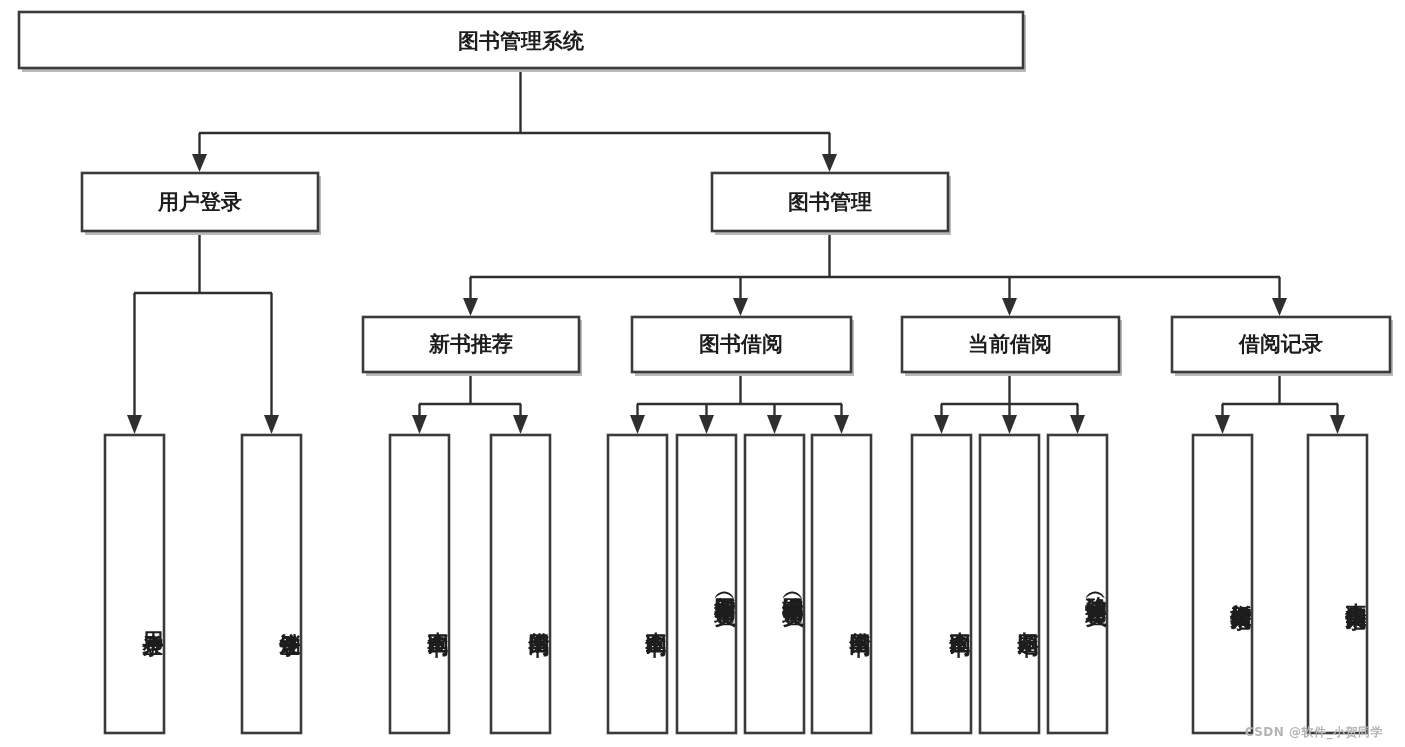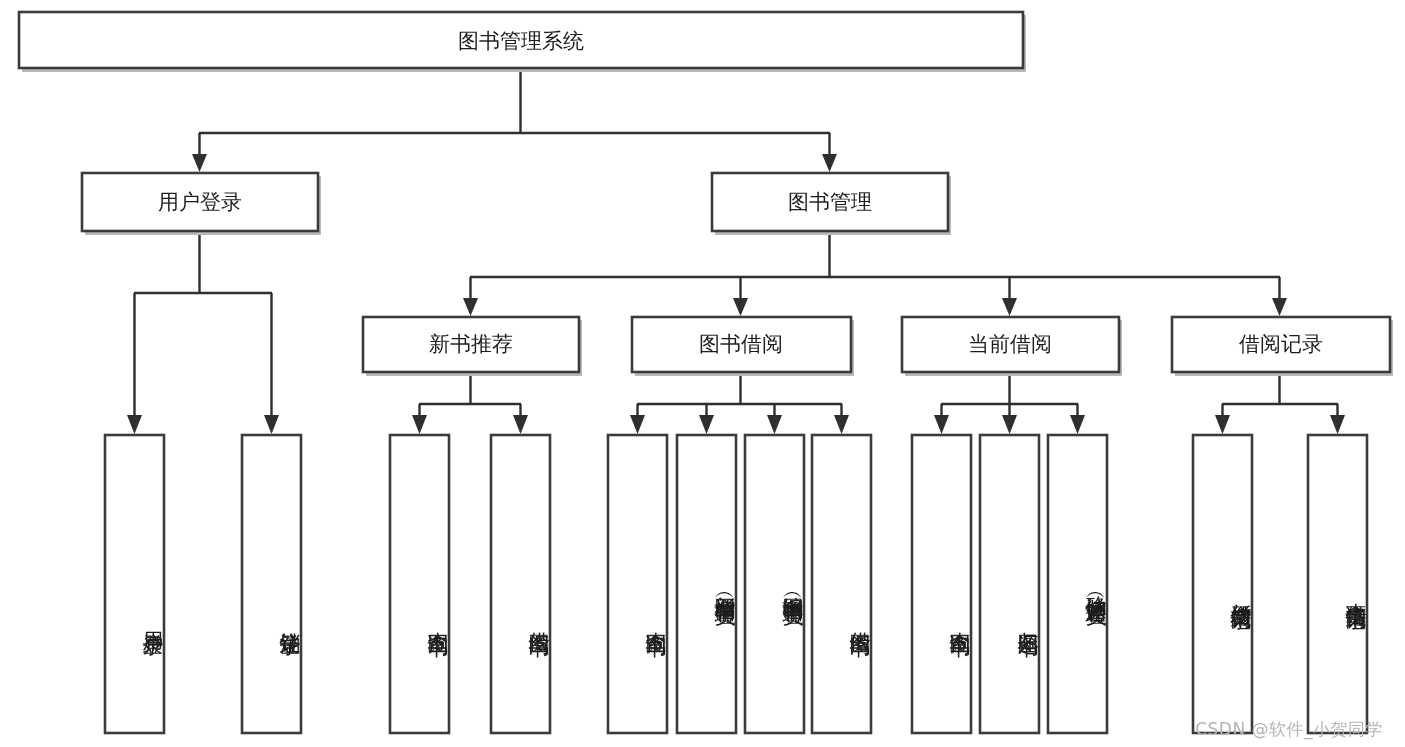--- a/index.html
+++ b/index.html
@@ -14,20 +14,21 @@
     position: relative;
     overflow: hidden;
     font-family: "DejaVu Sans", "Liberation Sans", sans-serif;
   }
   #diagram-root {
     position: absolute;
     left: 0;
     top: 0;
     width: 1395px;
     height: 747px;
+    font-weight: bold;
   }
   svg.diagram-canvas {
     display: block;
     width: 1405px;
     height: 747px;
   }
   .node-box {
     fill: #ffffff;
     stroke: #3b3b3b;
     stroke-width: 2.6;
@@ -65,21 +66,21 @@
     align-items: flex-start;
     justify-content: center;
     white-space: nowrap;
     pointer-events: none;
   }
   .watermark {
     position: absolute;
     right: 12px;
     bottom: 6px;
     font-family: "DejaVu Sans", "Liberation Sans", sans-serif;
-    font-size: 17px;
+    font-size: 12px;
     color: #b4b4b4;
     letter-spacing: 0.5px;
     user-select: none;
   }
 </style>
 </head>
 <body>
 
 <div id="diagram-root">
 

